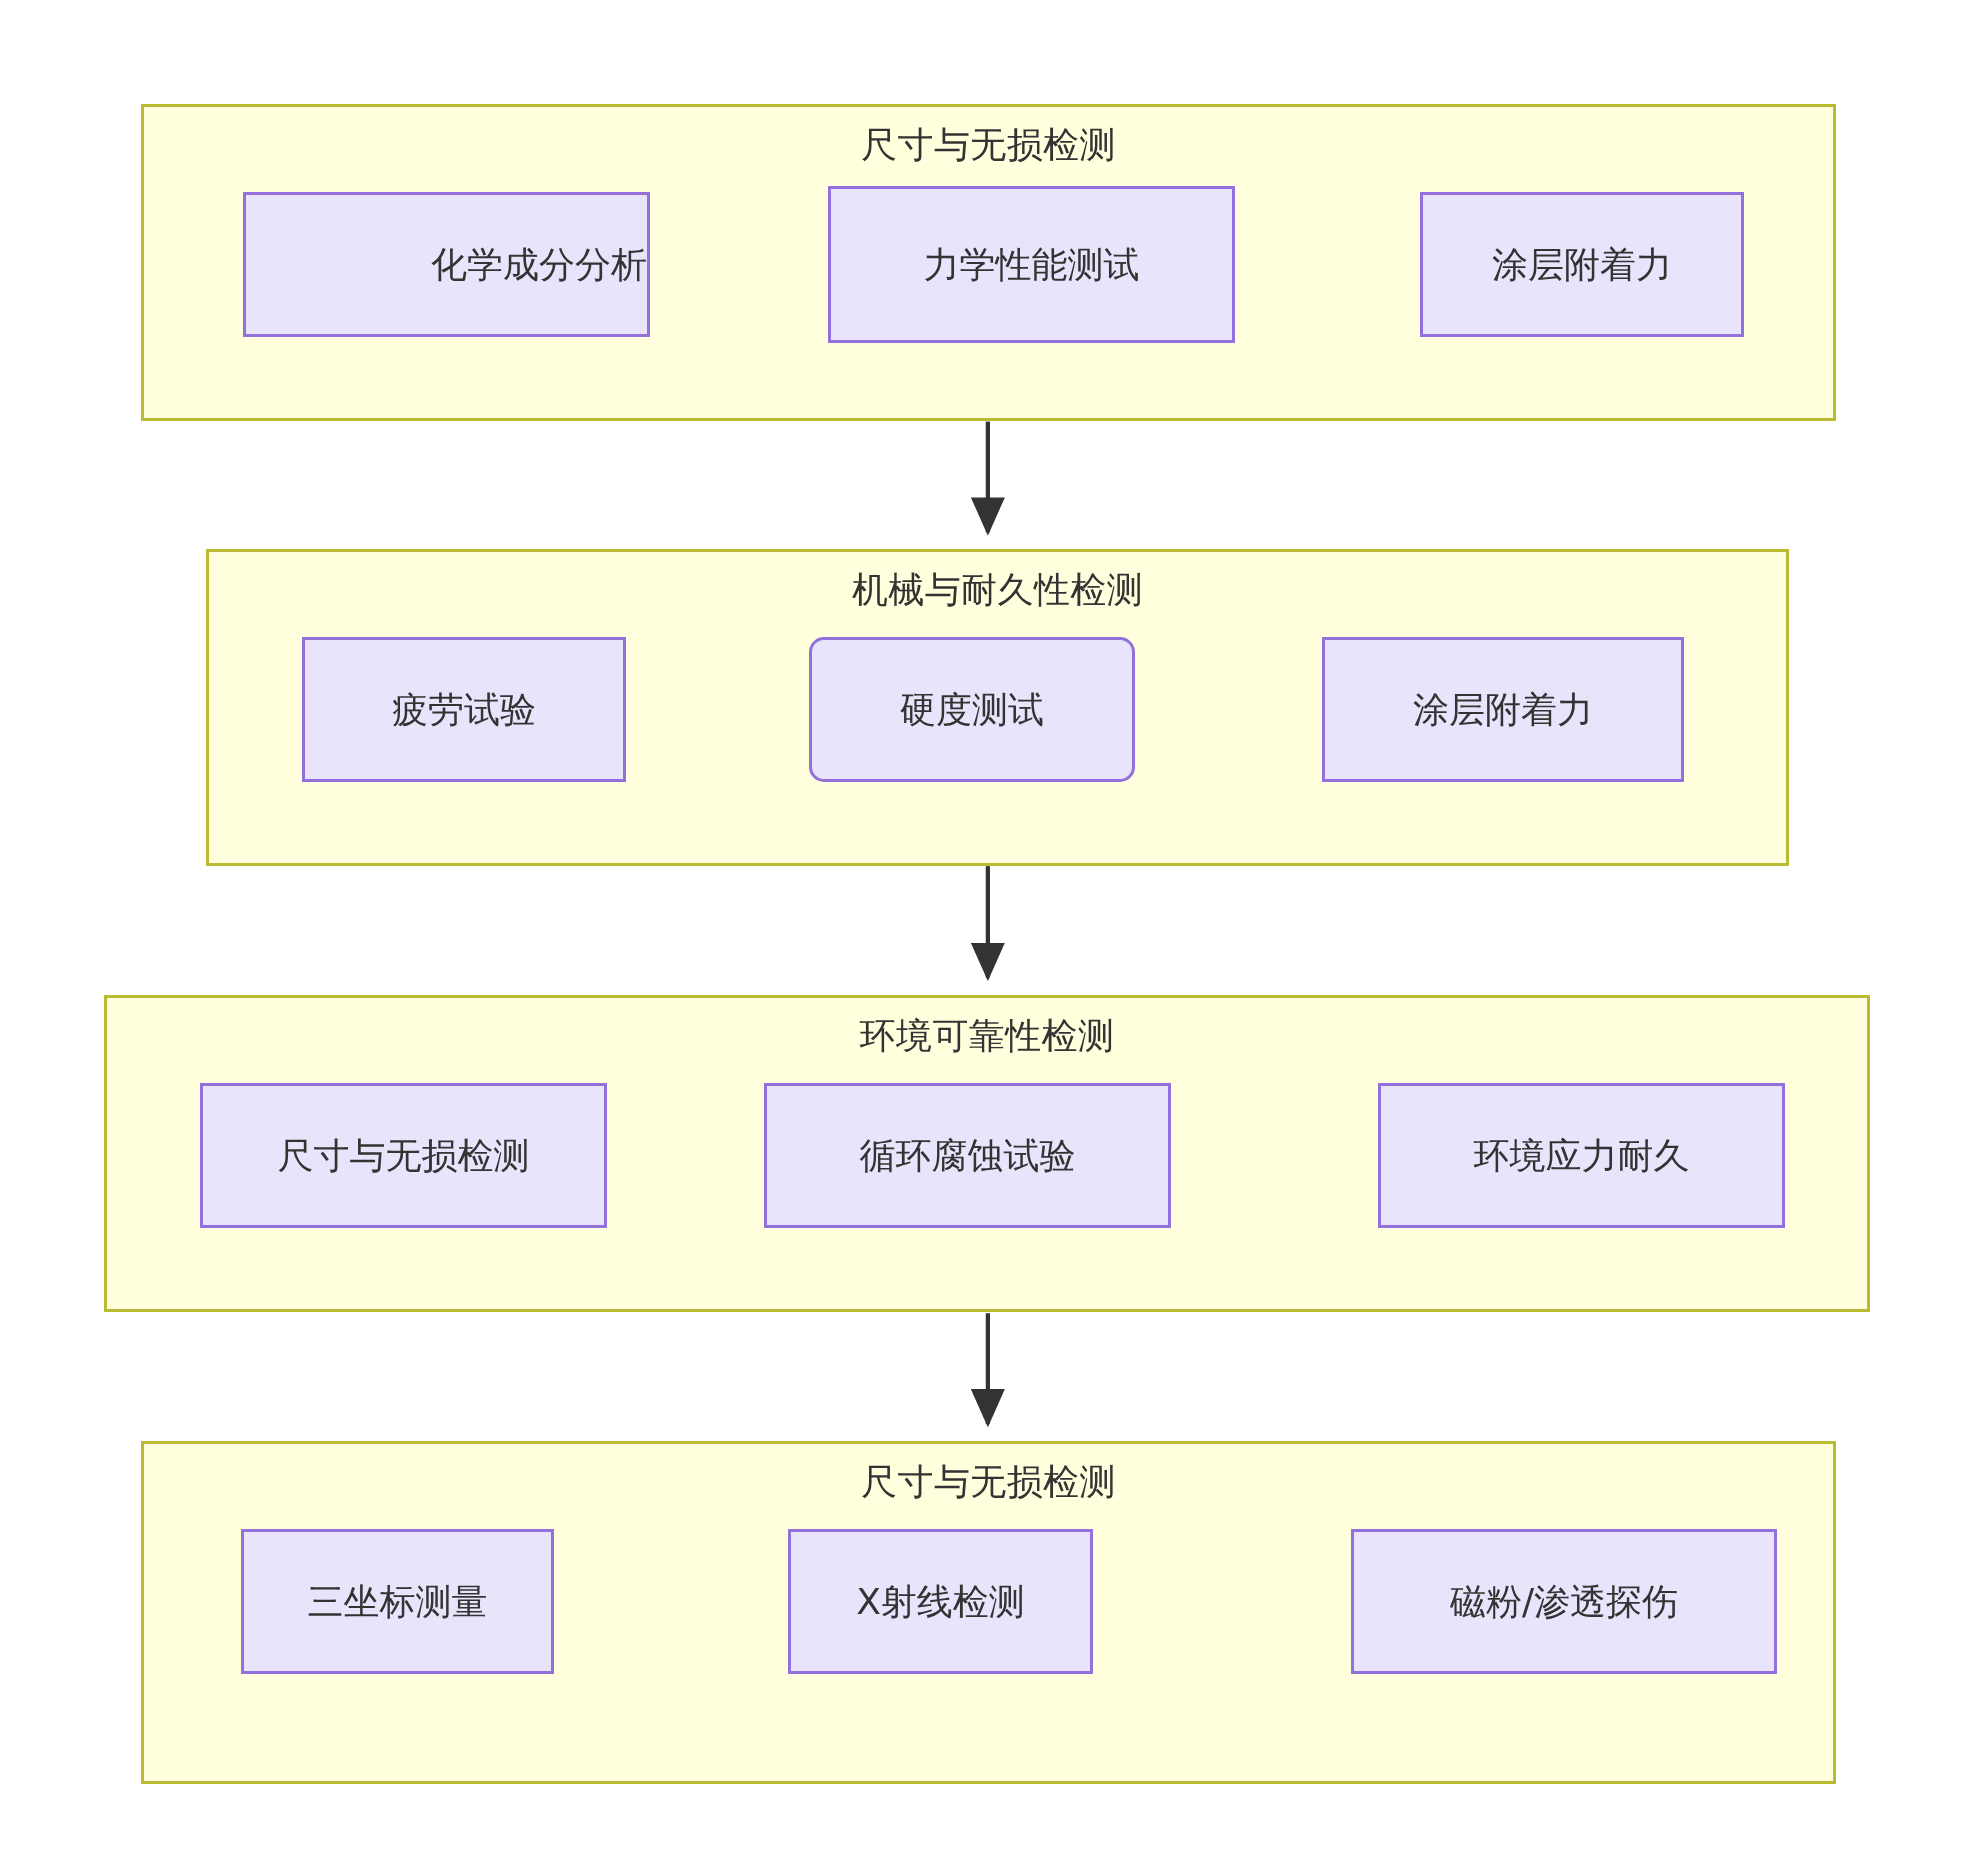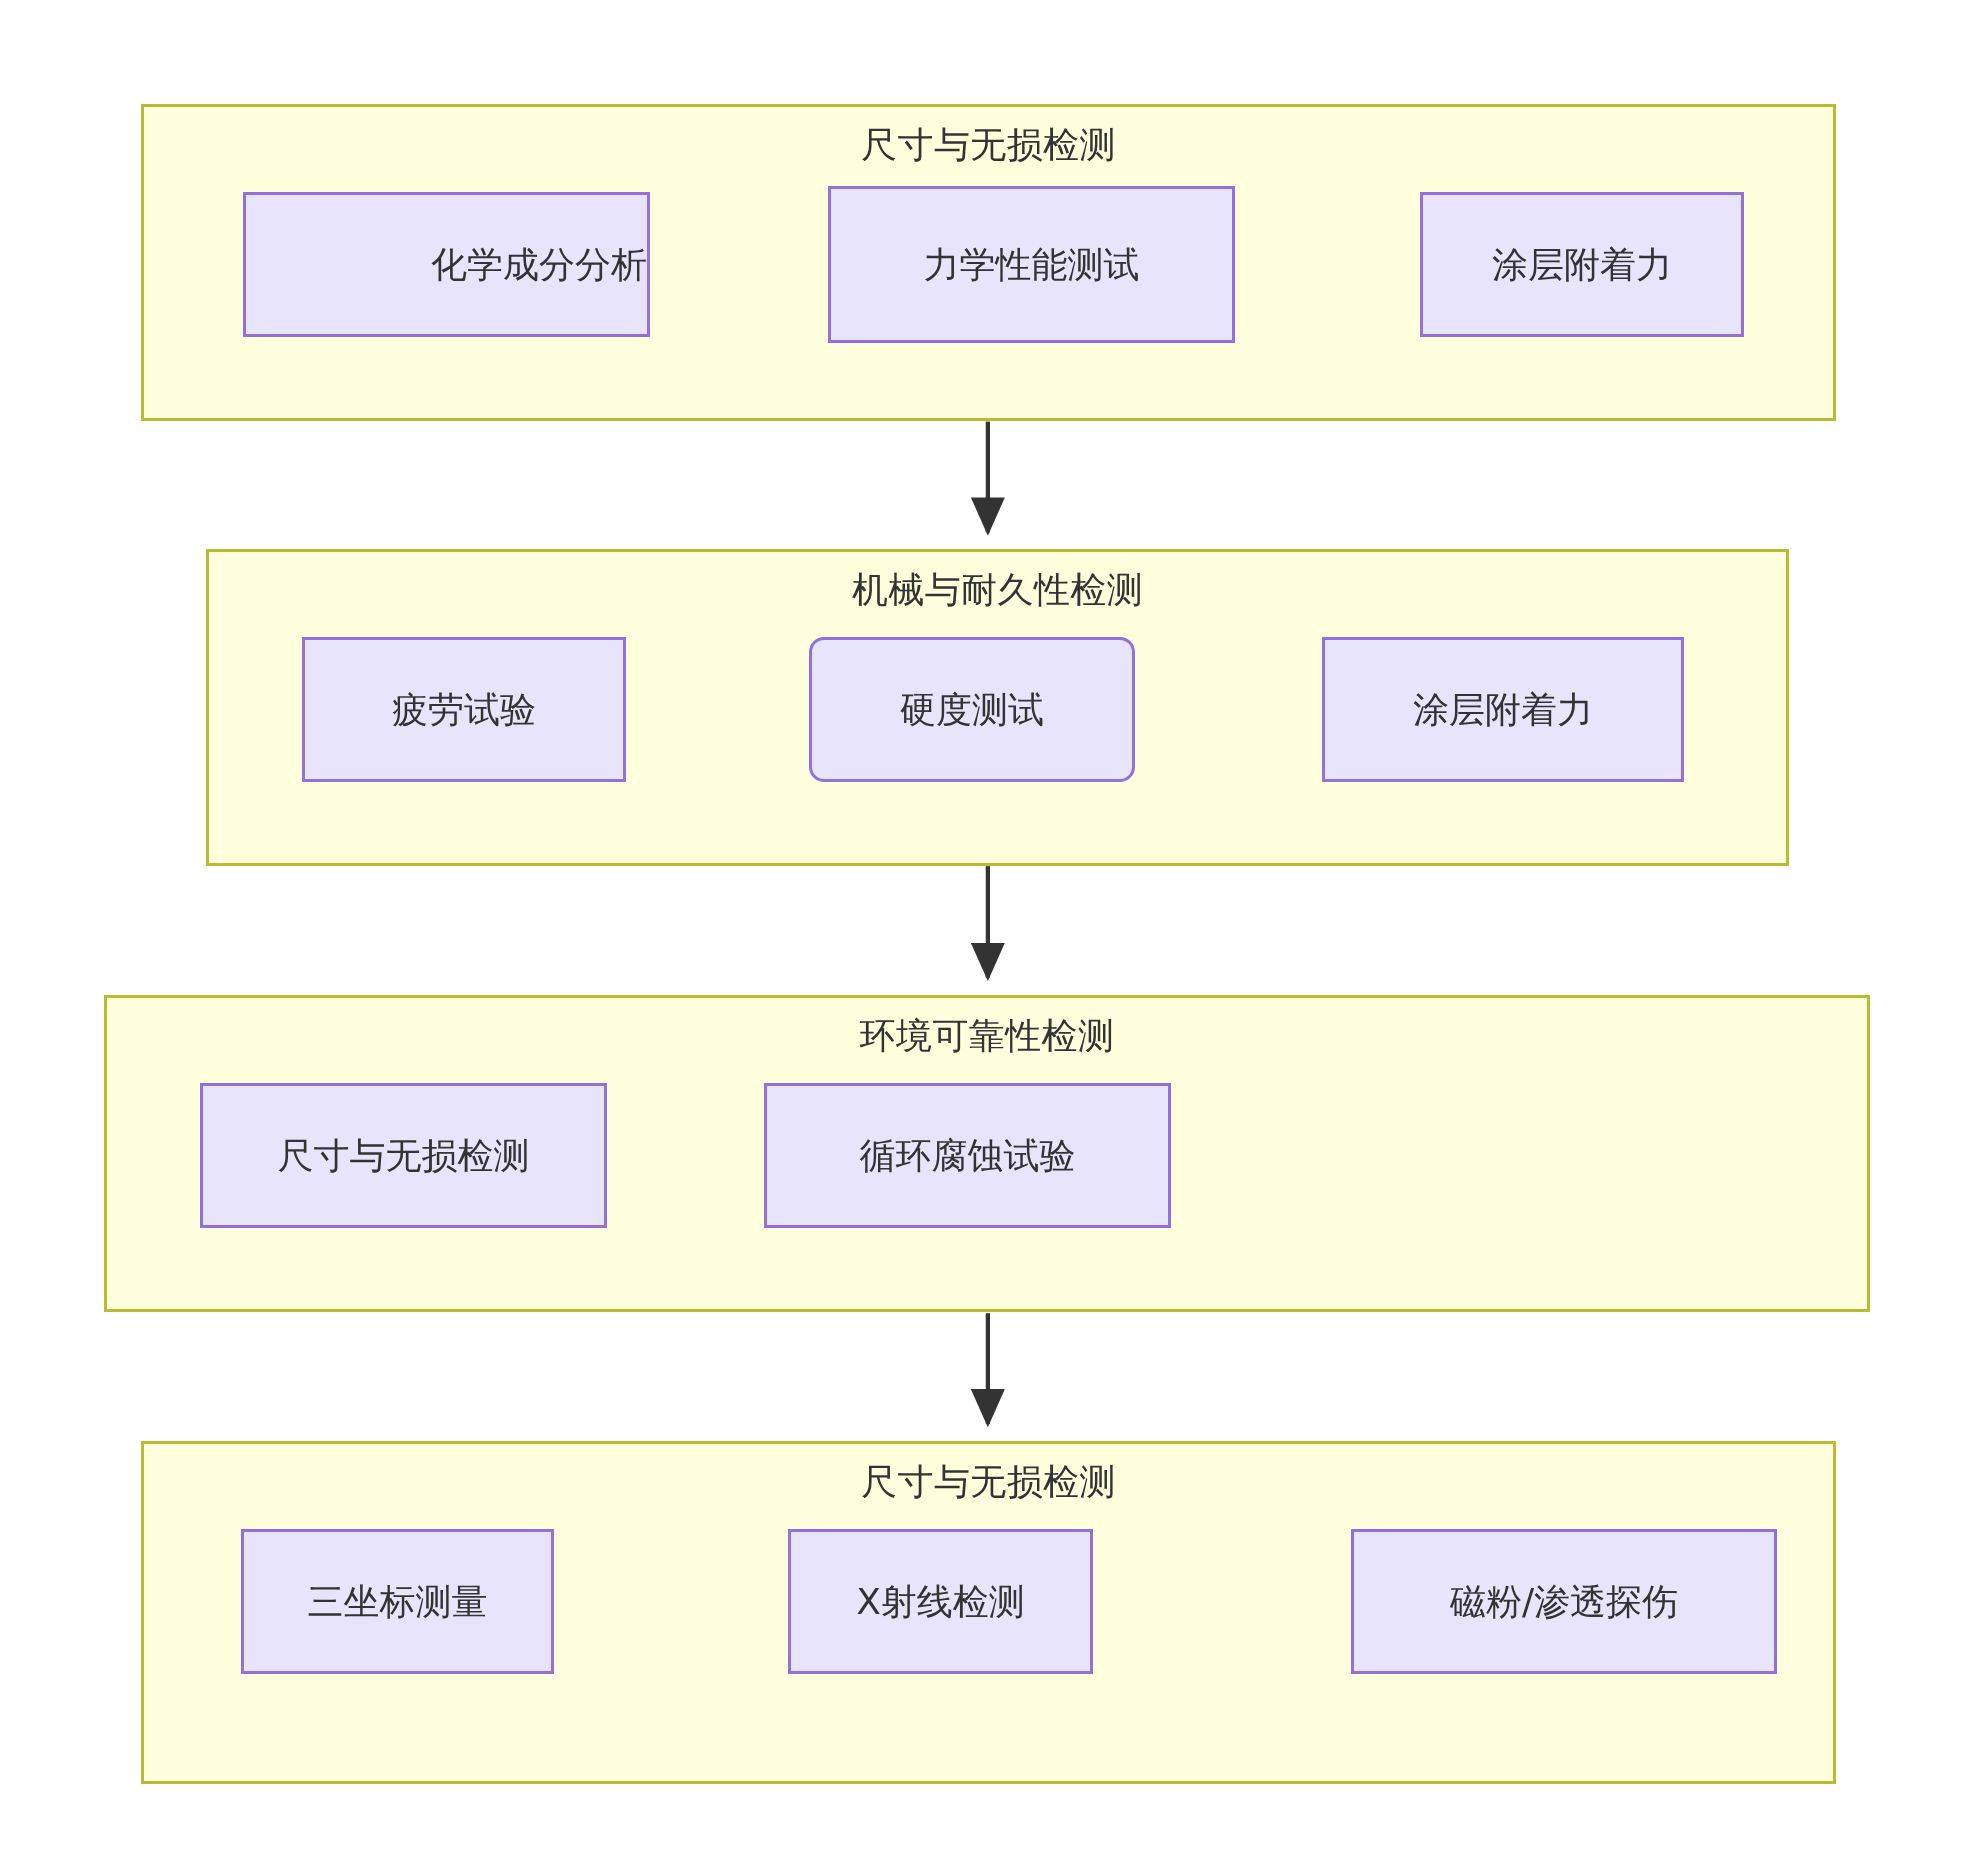--- a/index.html
+++ b/index.html
@@ -119,20 +119,23 @@
 
   <div class="subgraph" style="left:104px; top:995px; width:1766px; height:317px;">
     <div class="subgraph-title">环境可靠性检测</div>
   </div>
   <div class="node" style="left:200px; top:1083px; width:407px; height:145px;">
     <span>尺寸与无损检测</span>
   </div>
   <div class="node" style="left:764px; top:1083px; width:407px; height:145px;">
     <span>循环腐蚀试验</span>
   </div>
+  <div class="node" style="left:1378px; top:1083px; width:407px; height:145px;">
+    <span>环境应力耐久</span>
+  </div>
 
   <div class="subgraph" style="left:141px; top:1441px; width:1695px; height:343px;">
     <div class="subgraph-title">尺寸与无损检测</div>
   </div>
   <div class="node" style="left:241px; top:1529px; width:313px; height:145px;">
     <span>三坐标测量</span>
   </div>
   <div class="node" style="left:788px; top:1529px; width:305px; height:145px;">
     <span>X射线检测</span>
   </div>

